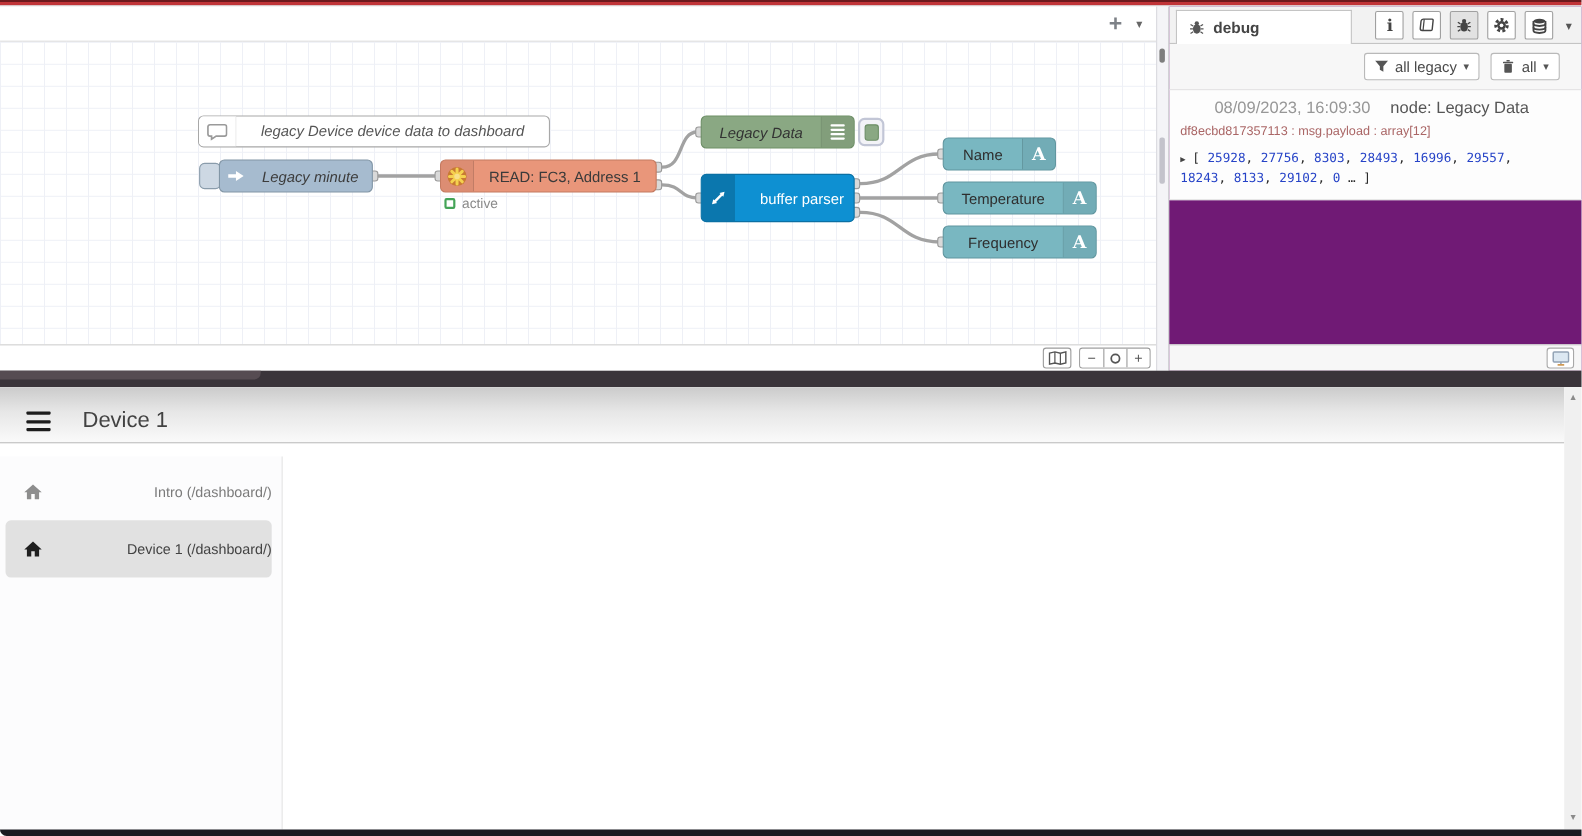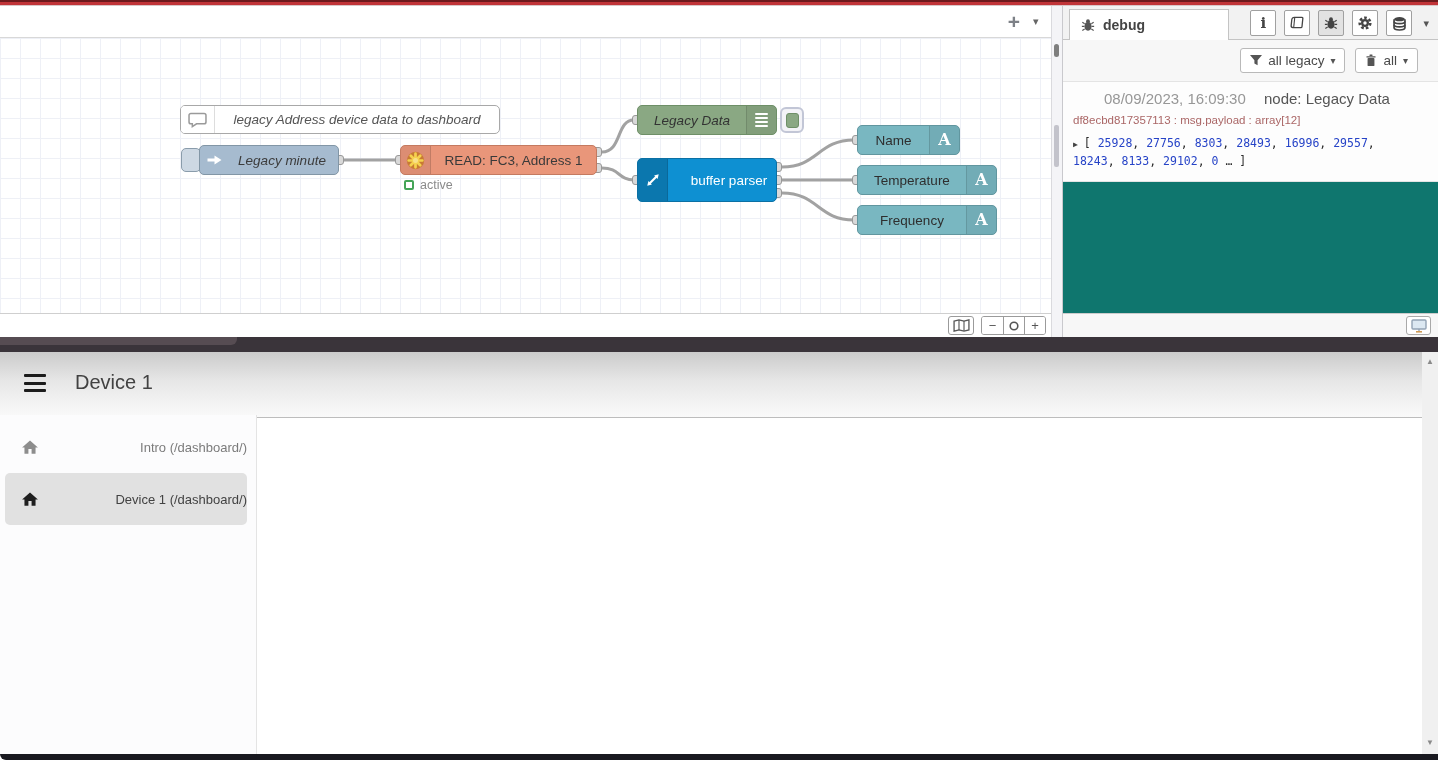--- a/index.html
+++ b/index.html
@@ -77,21 +77,21 @@
   .zoom-group .z-btn { width:21px; background:#fff; border:none; border-left:1px solid #9b9b9b;
     font-size:13px; color:#555; display:flex; align-items:center; justify-content:center; cursor:pointer; }
   .zoom-group .z-btn:first-child { border-left:none; }
 
   .separator { position:absolute; left:1051px; top:0; width:12px; height:331px; background:#f4f4f7;
     border-left:1px solid #dadade; border-right:1px solid #c9c9cd; }
   .grip { position:absolute; left:2px; top:38px; width:5px; height:13px; background:#7e7e7e; border-radius:2.5px; }
   .sep-thumb { position:absolute; left:2px; top:119px; width:5px; height:42px; background:#c3c3cb; border-radius:2px; }
 
   
-  .ed-sidebar { position:absolute; left:1063px; top:0; width:375px; height:331px; background:#0f766e; }
+  .ed-sidebar { position:absolute; left:1063px; top:0; width:375px; height:331px; background:#701a75; }
   .sb-tabrow { position:relative; height:34px; background:#f2f2f2; border-bottom:1px solid #c4c4c4; }
   .sb-tab { position:absolute; left:6px; top:3px; width:160px; height:31px; background:#fff;
     border:1px solid #c4c4c4; border-bottom:none; display:flex; align-items:center; gap:8px; padding-left:11px;
     font-weight:bold; font-size:14px; color:#444; cursor:pointer; }
   .sb-icons { position:absolute; right:9px; top:4px; display:flex; align-items:center; gap:8px; }
   .sb-ibtn { width:26px; height:26px; border:1px solid #a0a0a0; background:#fff; border-radius:2px;
     display:flex; align-items:center; justify-content:center; color:#444; cursor:pointer; }
   .sb-ibtn.pressed { background:#e2e2e2; }
   .sb-ibtn .serif-i { font-family:"DejaVu Serif", serif; font-weight:bold; font-size:15px; }
   .sb-caret { font-size:11px; color:#555; margin-left:3px; cursor:pointer; }
@@ -117,21 +117,21 @@
   .monitor-btn { width:25px; height:19px; border:1px solid #a9a9a9; background:#fff; border-radius:3px;
     display:flex; align-items:center; justify-content:center; cursor:pointer; }
 
   
   .dark-band { position:absolute; top:337px; left:0; width:1438px; height:15px; background:#3a343a; }
   .dark-band .tab-hint { position:absolute; left:0; top:0; width:237px; height:8px; background:#564c52;
     border-bottom-right-radius:6px; }
 
   
   .dashboard { position:absolute; top:352px; left:0; width:1438px; height:402px; background:#fff; }
-  .dash-header { position:absolute; top:0; left:0; width:1422px; height:66px;
+  .dash-header { position:absolute; top:0; left:0; width:1422px; height:51px;
     background:linear-gradient(#cbcbcb, #e7e7e7 45%, #fafafa); border-bottom:1px solid #bdbdbd; }
   .menu-btn { position:absolute; left:24px; top:22px; width:22px; height:18px; display:flex;
     flex-direction:column; justify-content:space-between; cursor:pointer; background:transparent; border:none; }
   .menu-btn span { display:block; width:22px; height:3px; background:#1c1c1c; border-radius:1px; }
   .dash-title { position:absolute; left:75px; top:19px; font-size:20px; color:#424242; }
 
   .dash-body { position:absolute; top:63px; left:0; width:1422px; height:339px; }
   .dash-nav { position:absolute; left:0; top:0; width:257px; height:339px; background:#fcfcfd;
     border-right:1px solid #e4e4e4; padding-top:6px; }
   .nav-item { height:52px; display:flex; align-items:center; margin:0 9px 0 5px; border-radius:5px; cursor:pointer;justify-content:space-between; }
@@ -199,21 +199,21 @@
         <div class="port" style="left:852px;top:97px"></div>
         <div class="port" style="left:852px;top:137px"></div>
         <div class="port" style="left:852px;top:177px"></div>
 
         <div class="node node-comment">
           <span class="icon-region left">
             <svg width="19" height="16" viewBox="0 0 20 17">
                 <path d="M3 1.5h14a2 2 0 0 1 2 2v7a2 2 0 0 1-2 2H9l-4.5 3v-3H3a2 2 0 0 1-2-2v-7a2 2 0 0 1 2-2z" fill="#fff" stroke="#9a9a9a" stroke-width="1.6"></path>
               </svg>
           </span>
-          <span class="nlabel">legacy Address device data to dashboard</span>
+          <span class="nlabel">legacy Device device data to dashboard</span>
         </div>
 
         <div class="inject-btn"></div>
         <div class="node node-inject">
           <span class="inject-arrow">
             <svg width="17" height="16" viewBox="0 0 16 16">
                 <path d="M1 6.4h7v-3L15 8l-7 4.6v-3H1z" fill="#fff"></path>
               </svg>
           </span>
           <span class="nlabel">Legacy minute</span>

